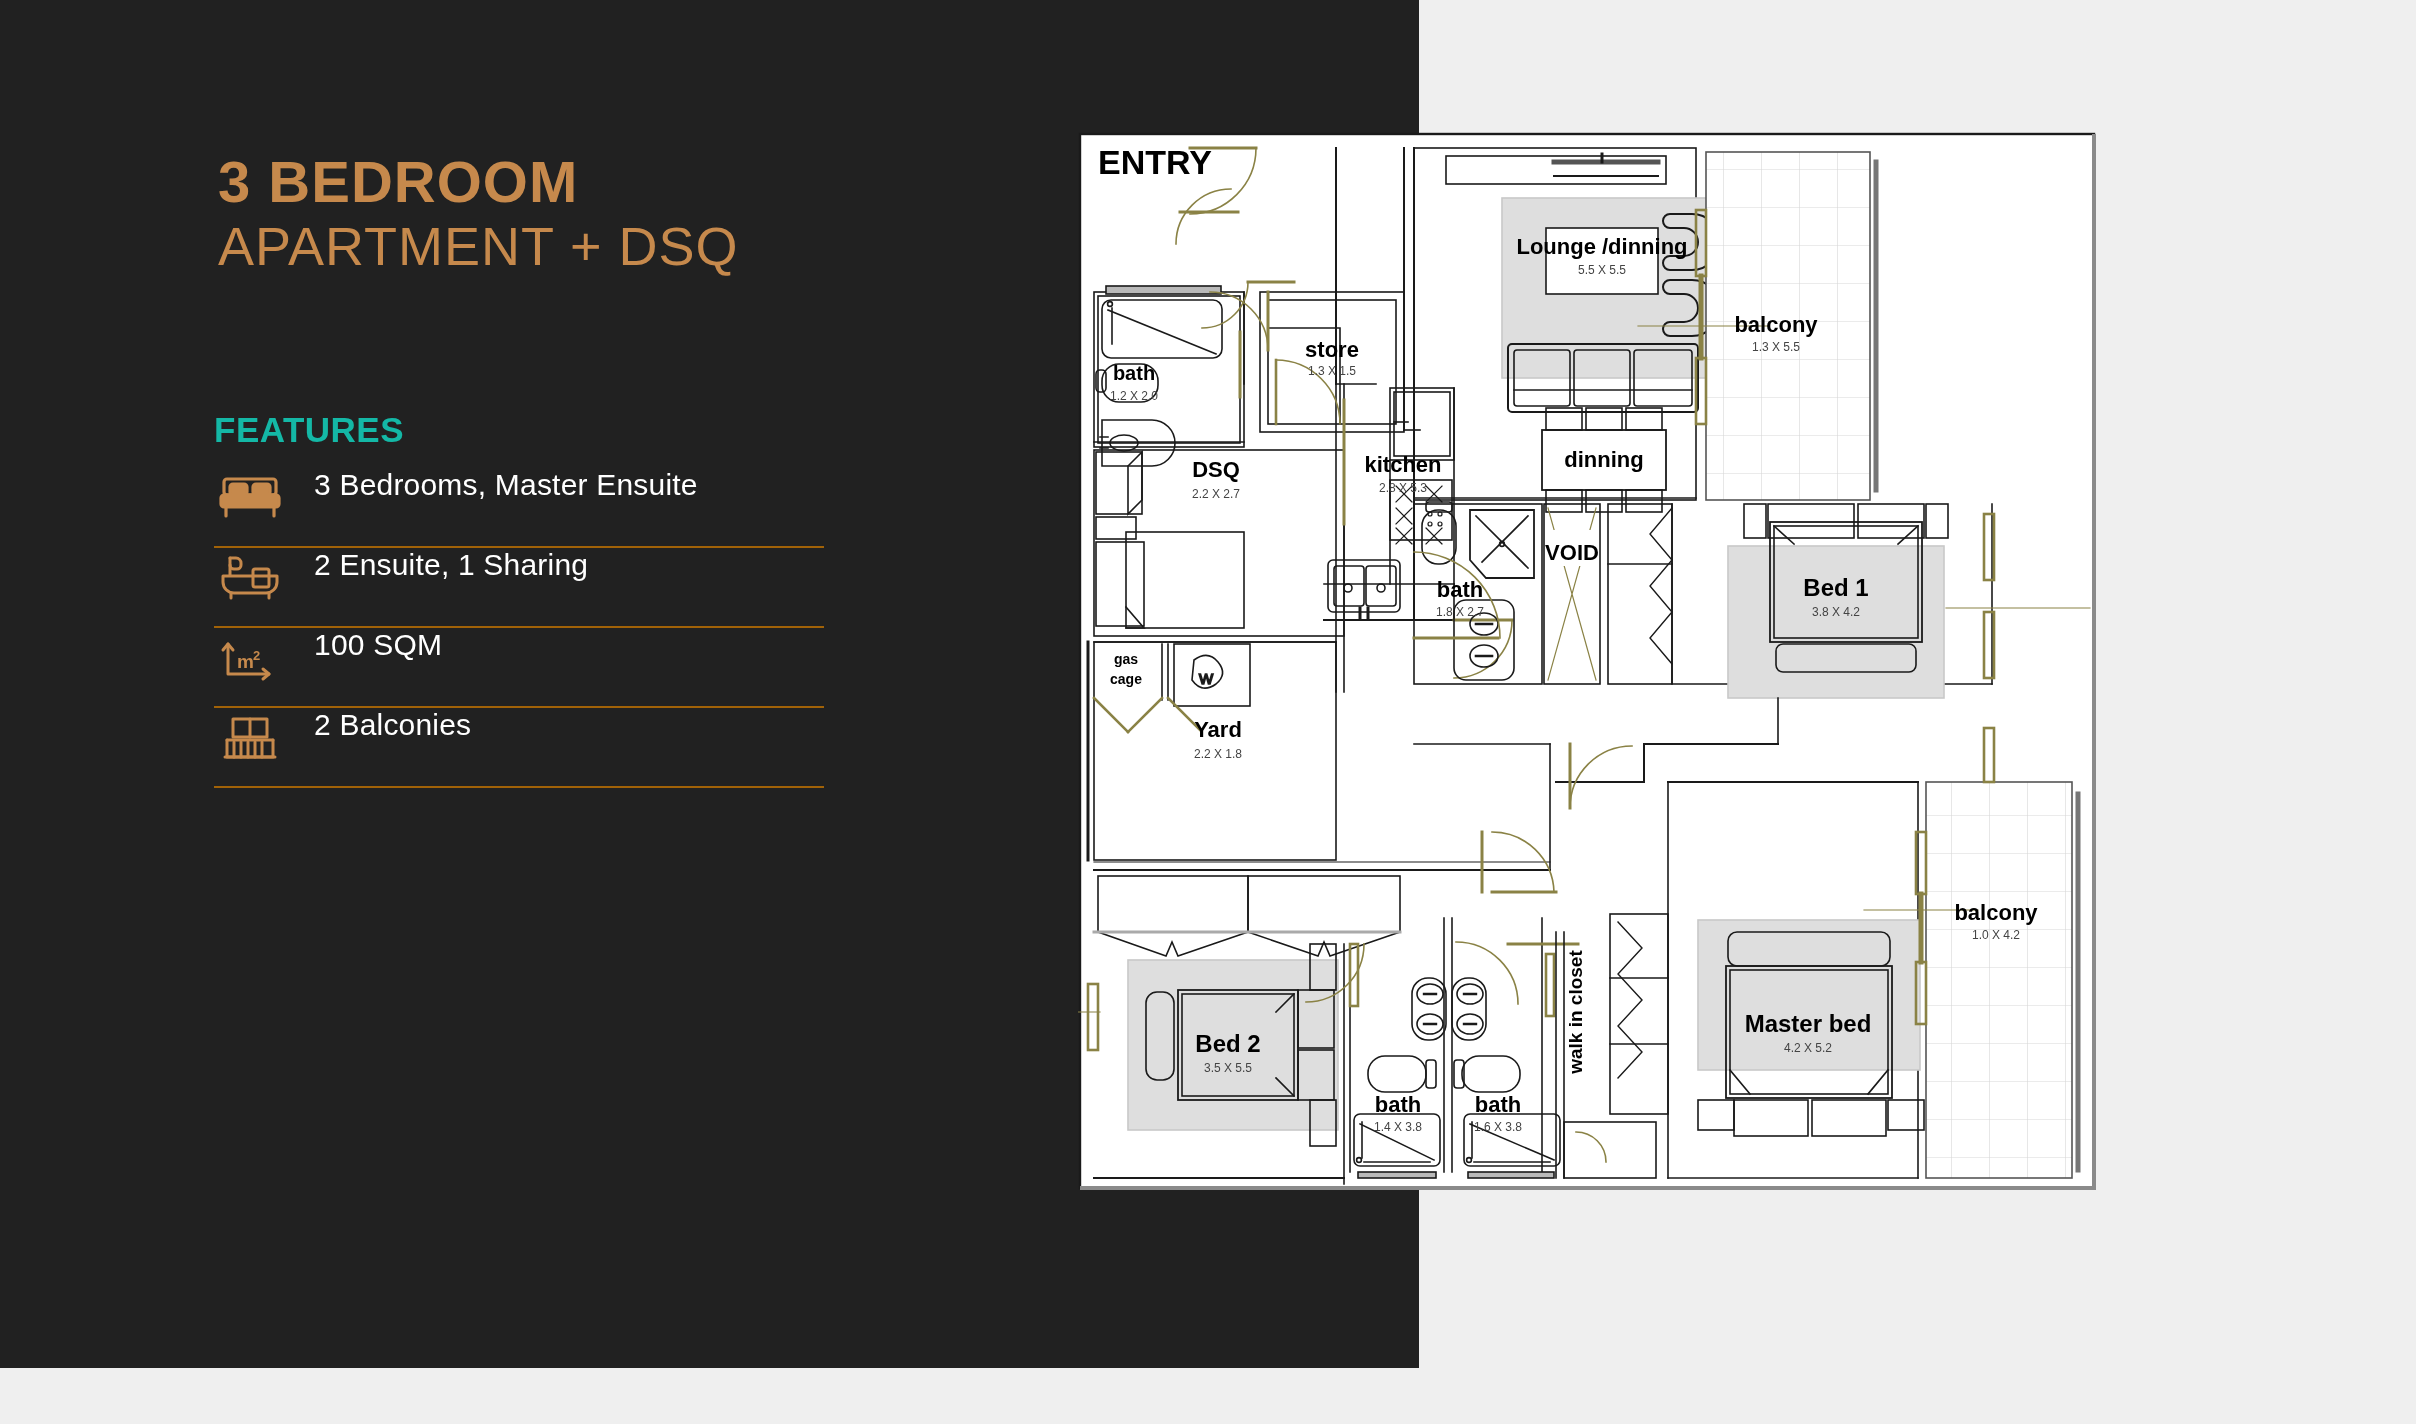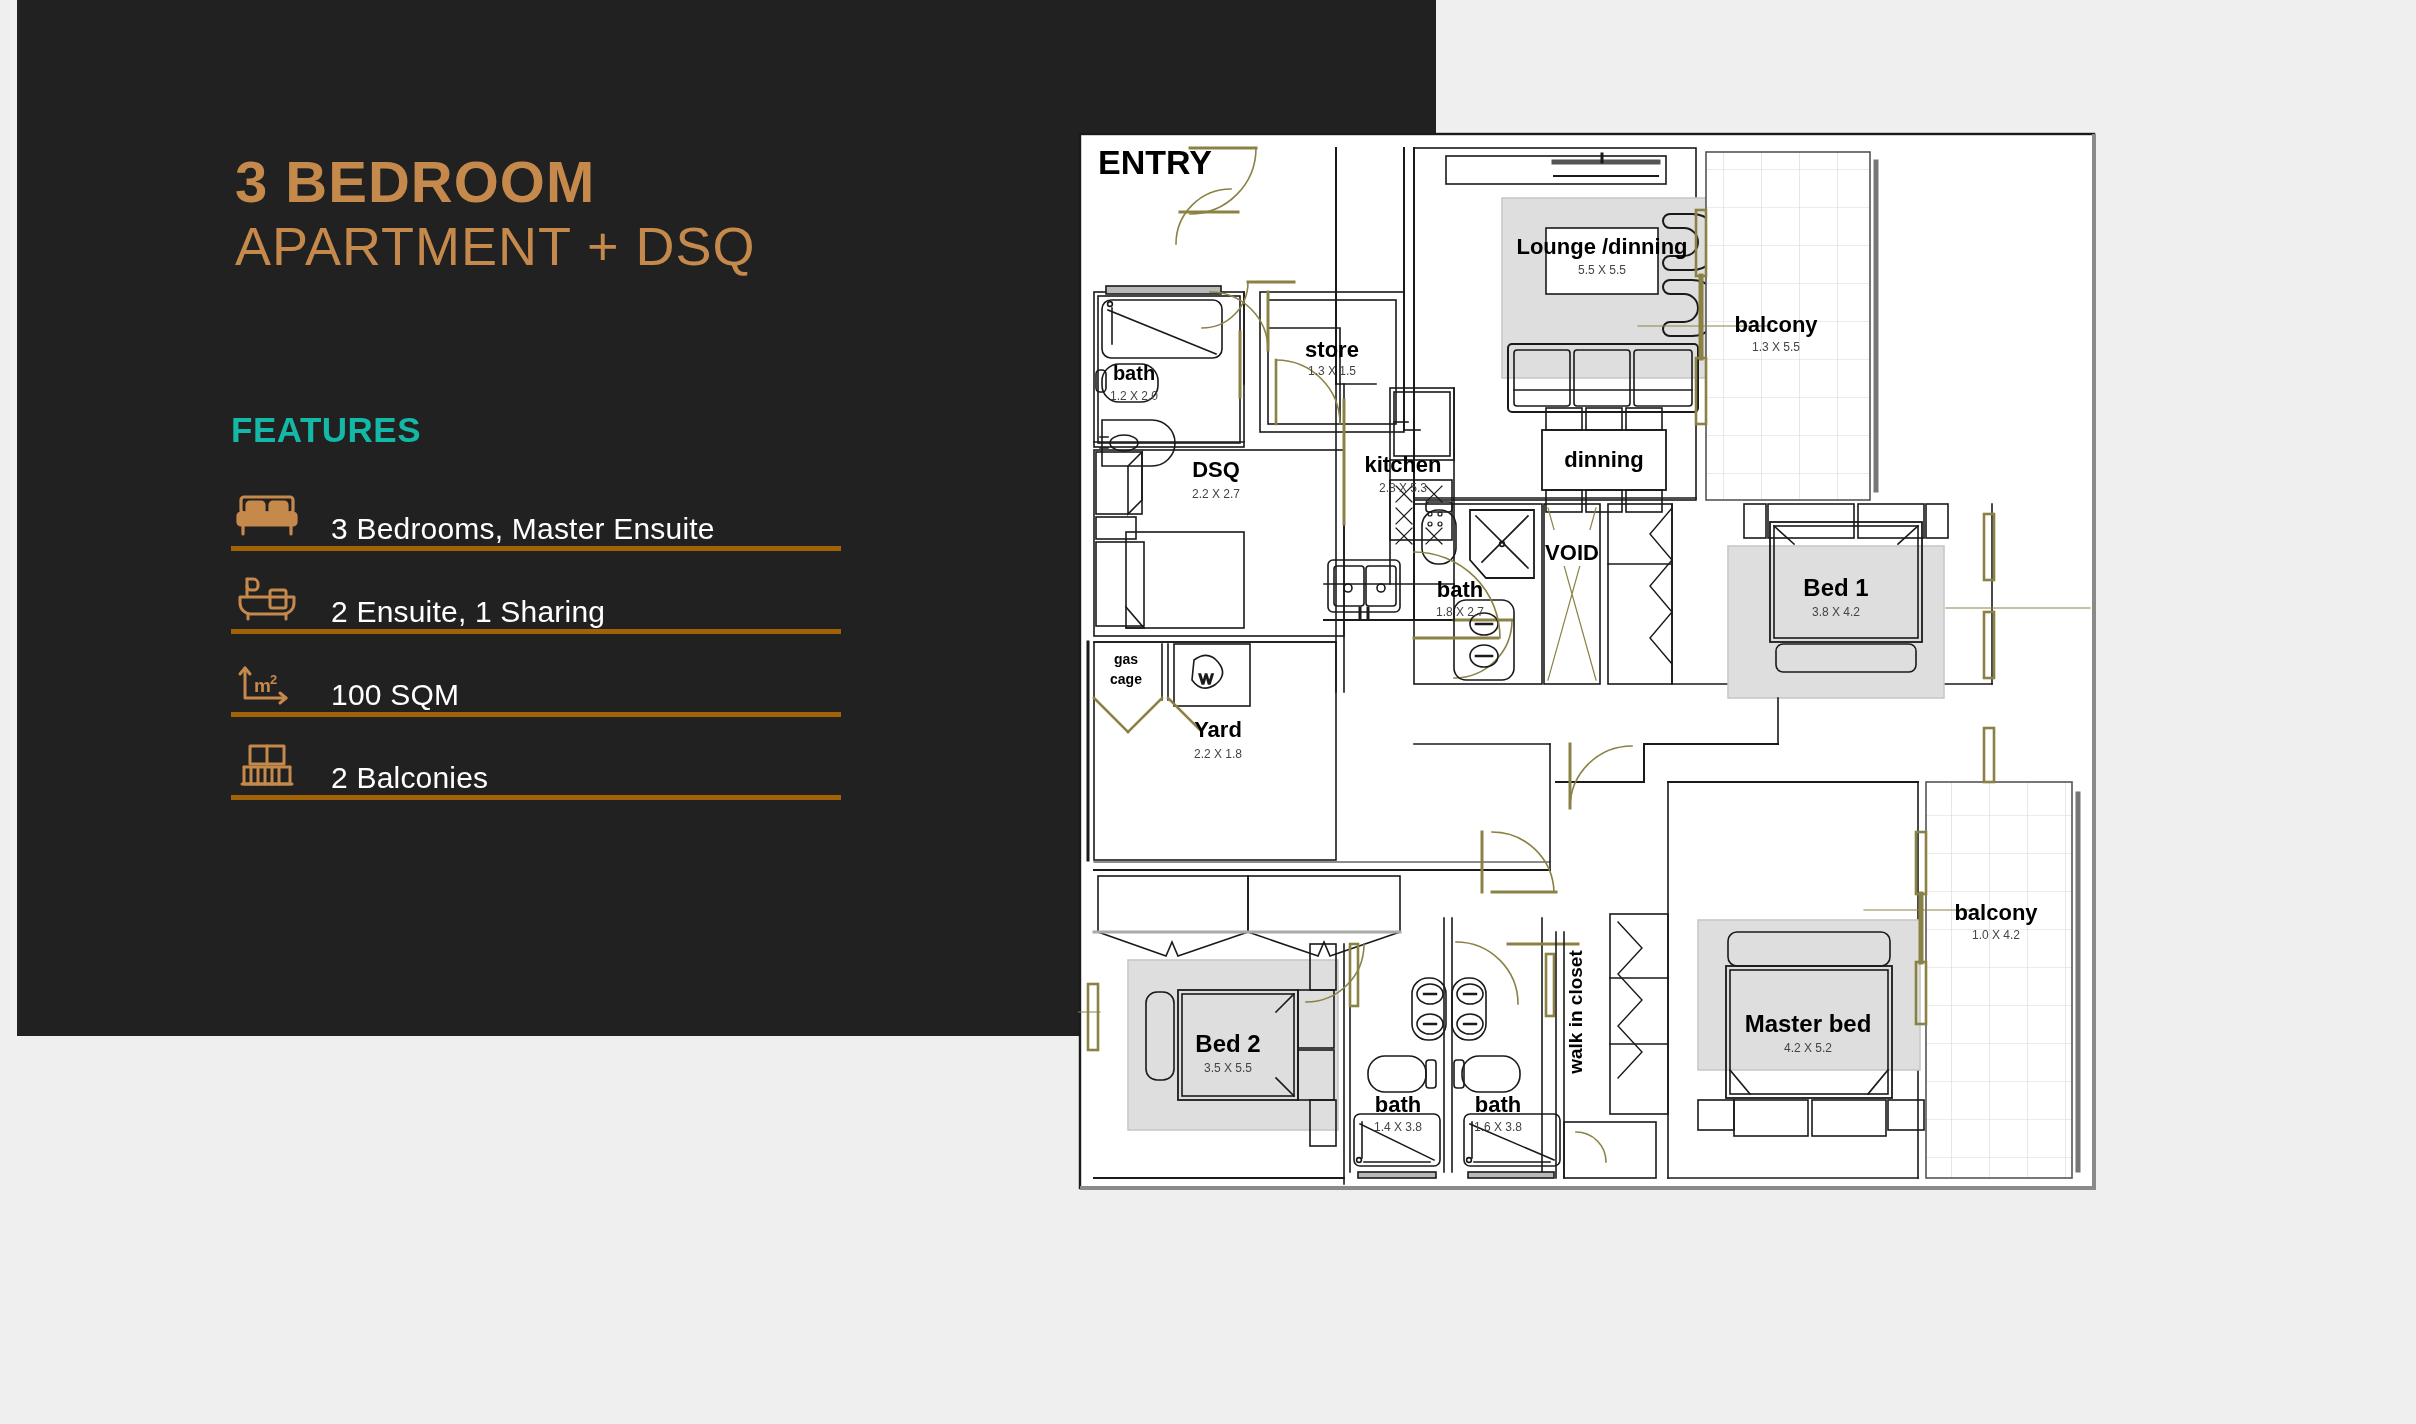--- a/index.html
+++ b/index.html
@@ -5,40 +5,40 @@
   html,body{margin:0;padding:0;}
   body{
     width:2416px;height:1424px;
     background:#efefef;
     font-family:"Liberation Sans", sans-serif;
     overflow:hidden;
     position:relative;
   }
   
   #dark-panel{
-    position:absolute;left:17px;top:0;width:1419px;height:1036px;
+    position:absolute;left:0;top:0;width:1419px;height:1368px;
     background:#212121;
   }
   #title-block{position:absolute;left:218px;top:152px;width:760px;}
   #title-line1{
     color:#c6894c;font-weight:bold;font-size:58px;letter-spacing:1px;
     line-height:1.05;margin:0;
   }
   #title-line2{
     color:#c6894c;font-weight:300;font-size:54px;letter-spacing:1px;
     line-height:1.15;margin:2px 0 12px 0;
   }
   #features-title{
     position:absolute;left:214px;top:410px;
     color:#14b8a6;font-weight:bold;font-size:35px;letter-spacing:.5px;
   }
   #features-list{position:absolute;left:214px;top:468px;width:610px;}
   .feature-row{
-    position:relative;height:78px;display:flex;align-items:flex-end;
-    border-bottom:5px solid #a16207;
+    position:relative;height:78px;display:flex;align-items:flex-start;
+    border-bottom:2px solid #a16207;
   }
   .feature-icon{
     width:72px;height:60px;flex:0 0 72px;
     display:flex;align-items:center;justify-content:center;
   }
   .feature-icon svg{display:block;}
   .feature-label{
     color:#ffffff;font-size:30px;font-weight:400;margin-left:28px;letter-spacing:.2px;
   }
 

